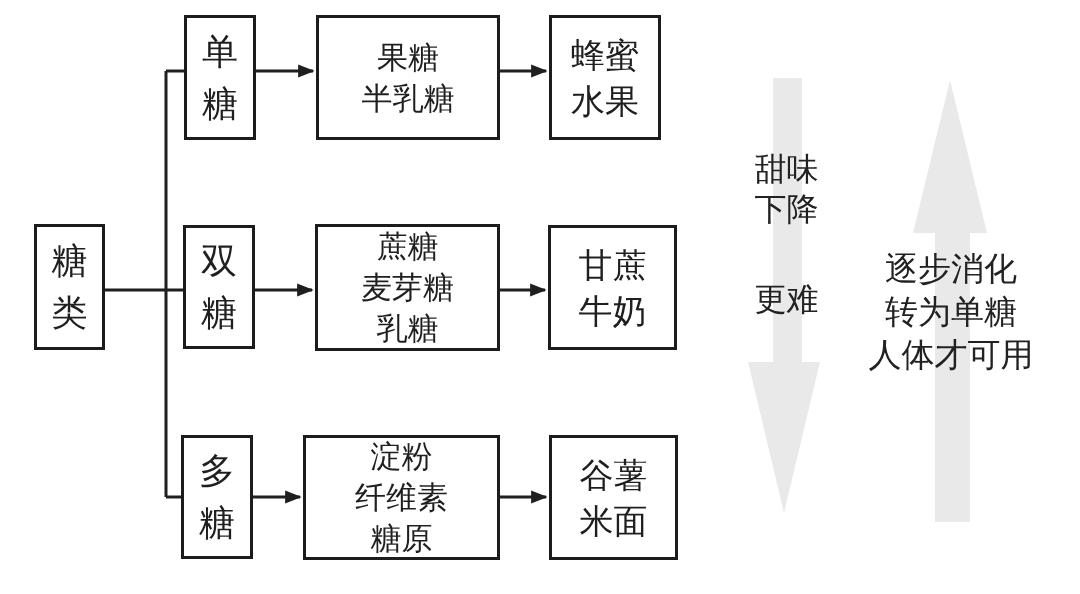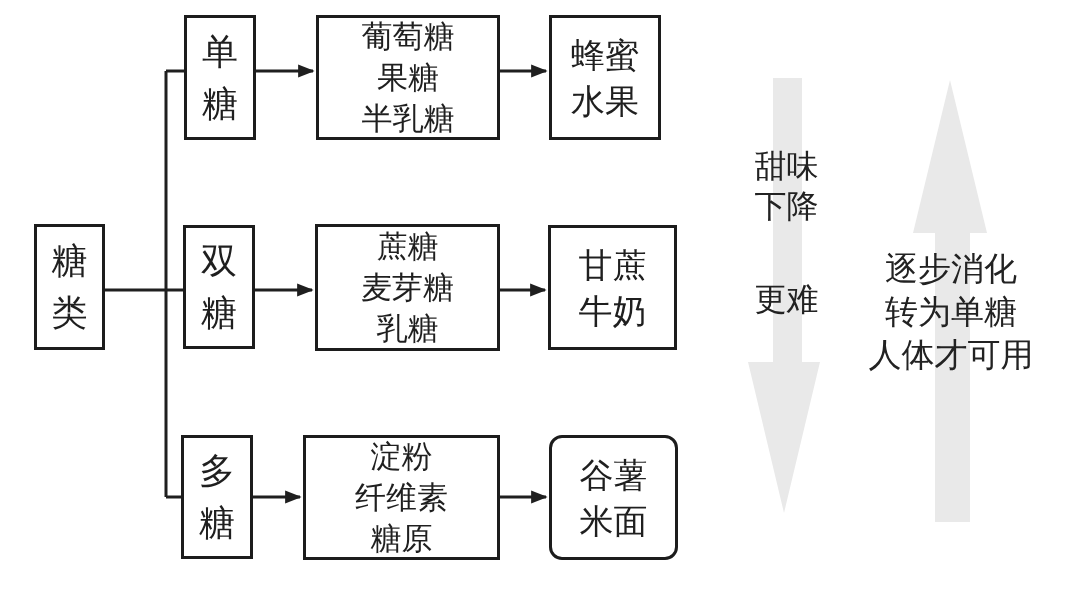--- a/index.html
+++ b/index.html
@@ -69,21 +69,20 @@
   <div class="box cat" style="left:34px; top:224px; width:71px; height:126px;">
     <div>糖</div>
     <div>类</div>
   </div>
 
   <div class="box cat" style="left:184px; top:15px; width:72px; height:125px;">
     <div>单</div>
     <div>糖</div>
   </div>
   <div class="box ex" style="left:316px; top:15px; width:184px; height:125px;">
-    <div>葡萄糖</div>
     <div>果糖</div>
     <div>半乳糖</div>
   </div>
   <div class="box res" style="left:549px; top:15px; width:112px; height:125px;">
     <div>蜂蜜</div>
     <div>水果</div>
   </div>
 
   <div class="box cat" style="left:183px; top:225px; width:72px; height:124px;">
     <div>双</div>
@@ -101,26 +100,26 @@
 
   <div class="box cat" style="left:181px; top:435px; width:72px; height:124px;">
     <div>多</div>
     <div>糖</div>
   </div>
   <div class="box ex" style="left:303px; top:435px; width:197px; height:125px;">
     <div>淀粉</div>
     <div>纤维素</div>
     <div>糖原</div>
   </div>
-  <div class="box res" style="left:549px; top:435px; width:129px; height:125px;border-radius:13px;">
+  <div class="box res" style="left:549px; top:435px; width:129px; height:125px;">
     <div>谷薯</div>
     <div>米面</div>
   </div>
 
-  <div class="sidetext left-note" style="left:716px; top:149px; width:141px;font-family:Liberation Mono, monospace;">
+  <div class="sidetext left-note" style="left:716px; top:149px; width:141px;">
     <div>甜味</div>
     <div>下降</div>
   </div>
   <div class="sidetext left-note" style="left:716px; top:279px; width:141px;">
     <div>更难</div>
   </div>
 
   <div class="sidetext right-note" style="left:841px; top:247px; width:220px;">
     <div>逐步消化</div>
     <div>转为单糖</div>

